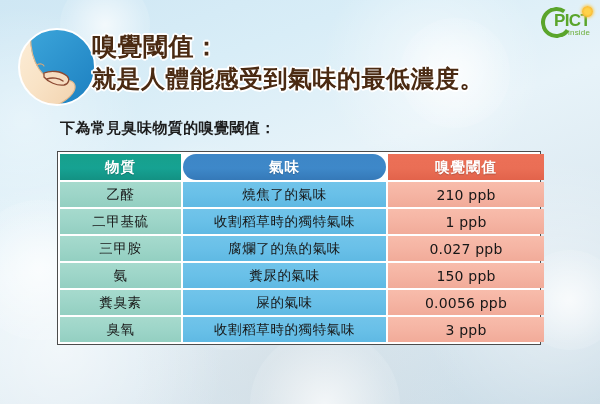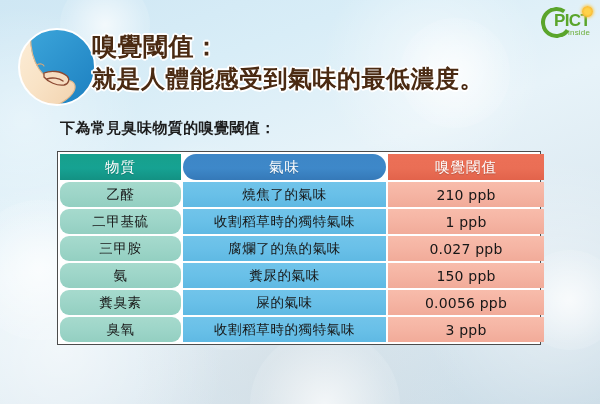--- a/index.html
+++ b/index.html
@@ -152,36 +152,36 @@
     text-align: center;
     font-family: "DejaVu Sans", "Liberation Sans", sans-serif;
   }
   col.c1 { width: 121px; }
   col.c2 { width: 203px; }
   col.c3 { width: 156px; }
 
   th.h1, th.h2, th.h3 {
     height: 26px;
     font-size: 14.5px;
-    font-weight: normal;
+    font-weight: bold;
     color: #ffffff;
     letter-spacing: 1px;
     text-shadow: 0 1px 1px rgba(0,0,0,0.22);
   }
   th.h1 { background: linear-gradient(180deg, #17a08c 0%, #16a292 55%, #139183 100%); }
   th.h2 { background: linear-gradient(180deg, #3d86c6 0%, #3e88c9 55%, #3579b8 100%); border-radius: 13px; }
   th.h3 { background: linear-gradient(180deg, #ec7057 0%, #ea6e55 55%, #e2634b 100%); }
 
   td.d1, td.d2, td.d3 {
     height: 25px;
     font-size: 13.5px;
     color: #171717;
     letter-spacing: 0.6px;
   }
-  td.d1 { background: linear-gradient(180deg, #a6dacd 0%, #9dd5c8 50%, #93cfc1 100%); border-radius: 9px; }
+  td.d1 { background: linear-gradient(180deg, #a6dacd 0%, #9dd5c8 50%, #93cfc1 100%); }
   td.d2 { background: linear-gradient(180deg, #71c4ea 0%, #69c0e8 50%, #5fb9e3 100%); }
   td.d3 {
     background: linear-gradient(180deg, #f8bcab 0%, #f5b4a3 50%, #f1ab99 100%);
     font-family: "Liberation Sans", "DejaVu Sans", sans-serif;
     font-size: 14px;
     letter-spacing: 0.2px;
   }
 
   
   #footer-note {

